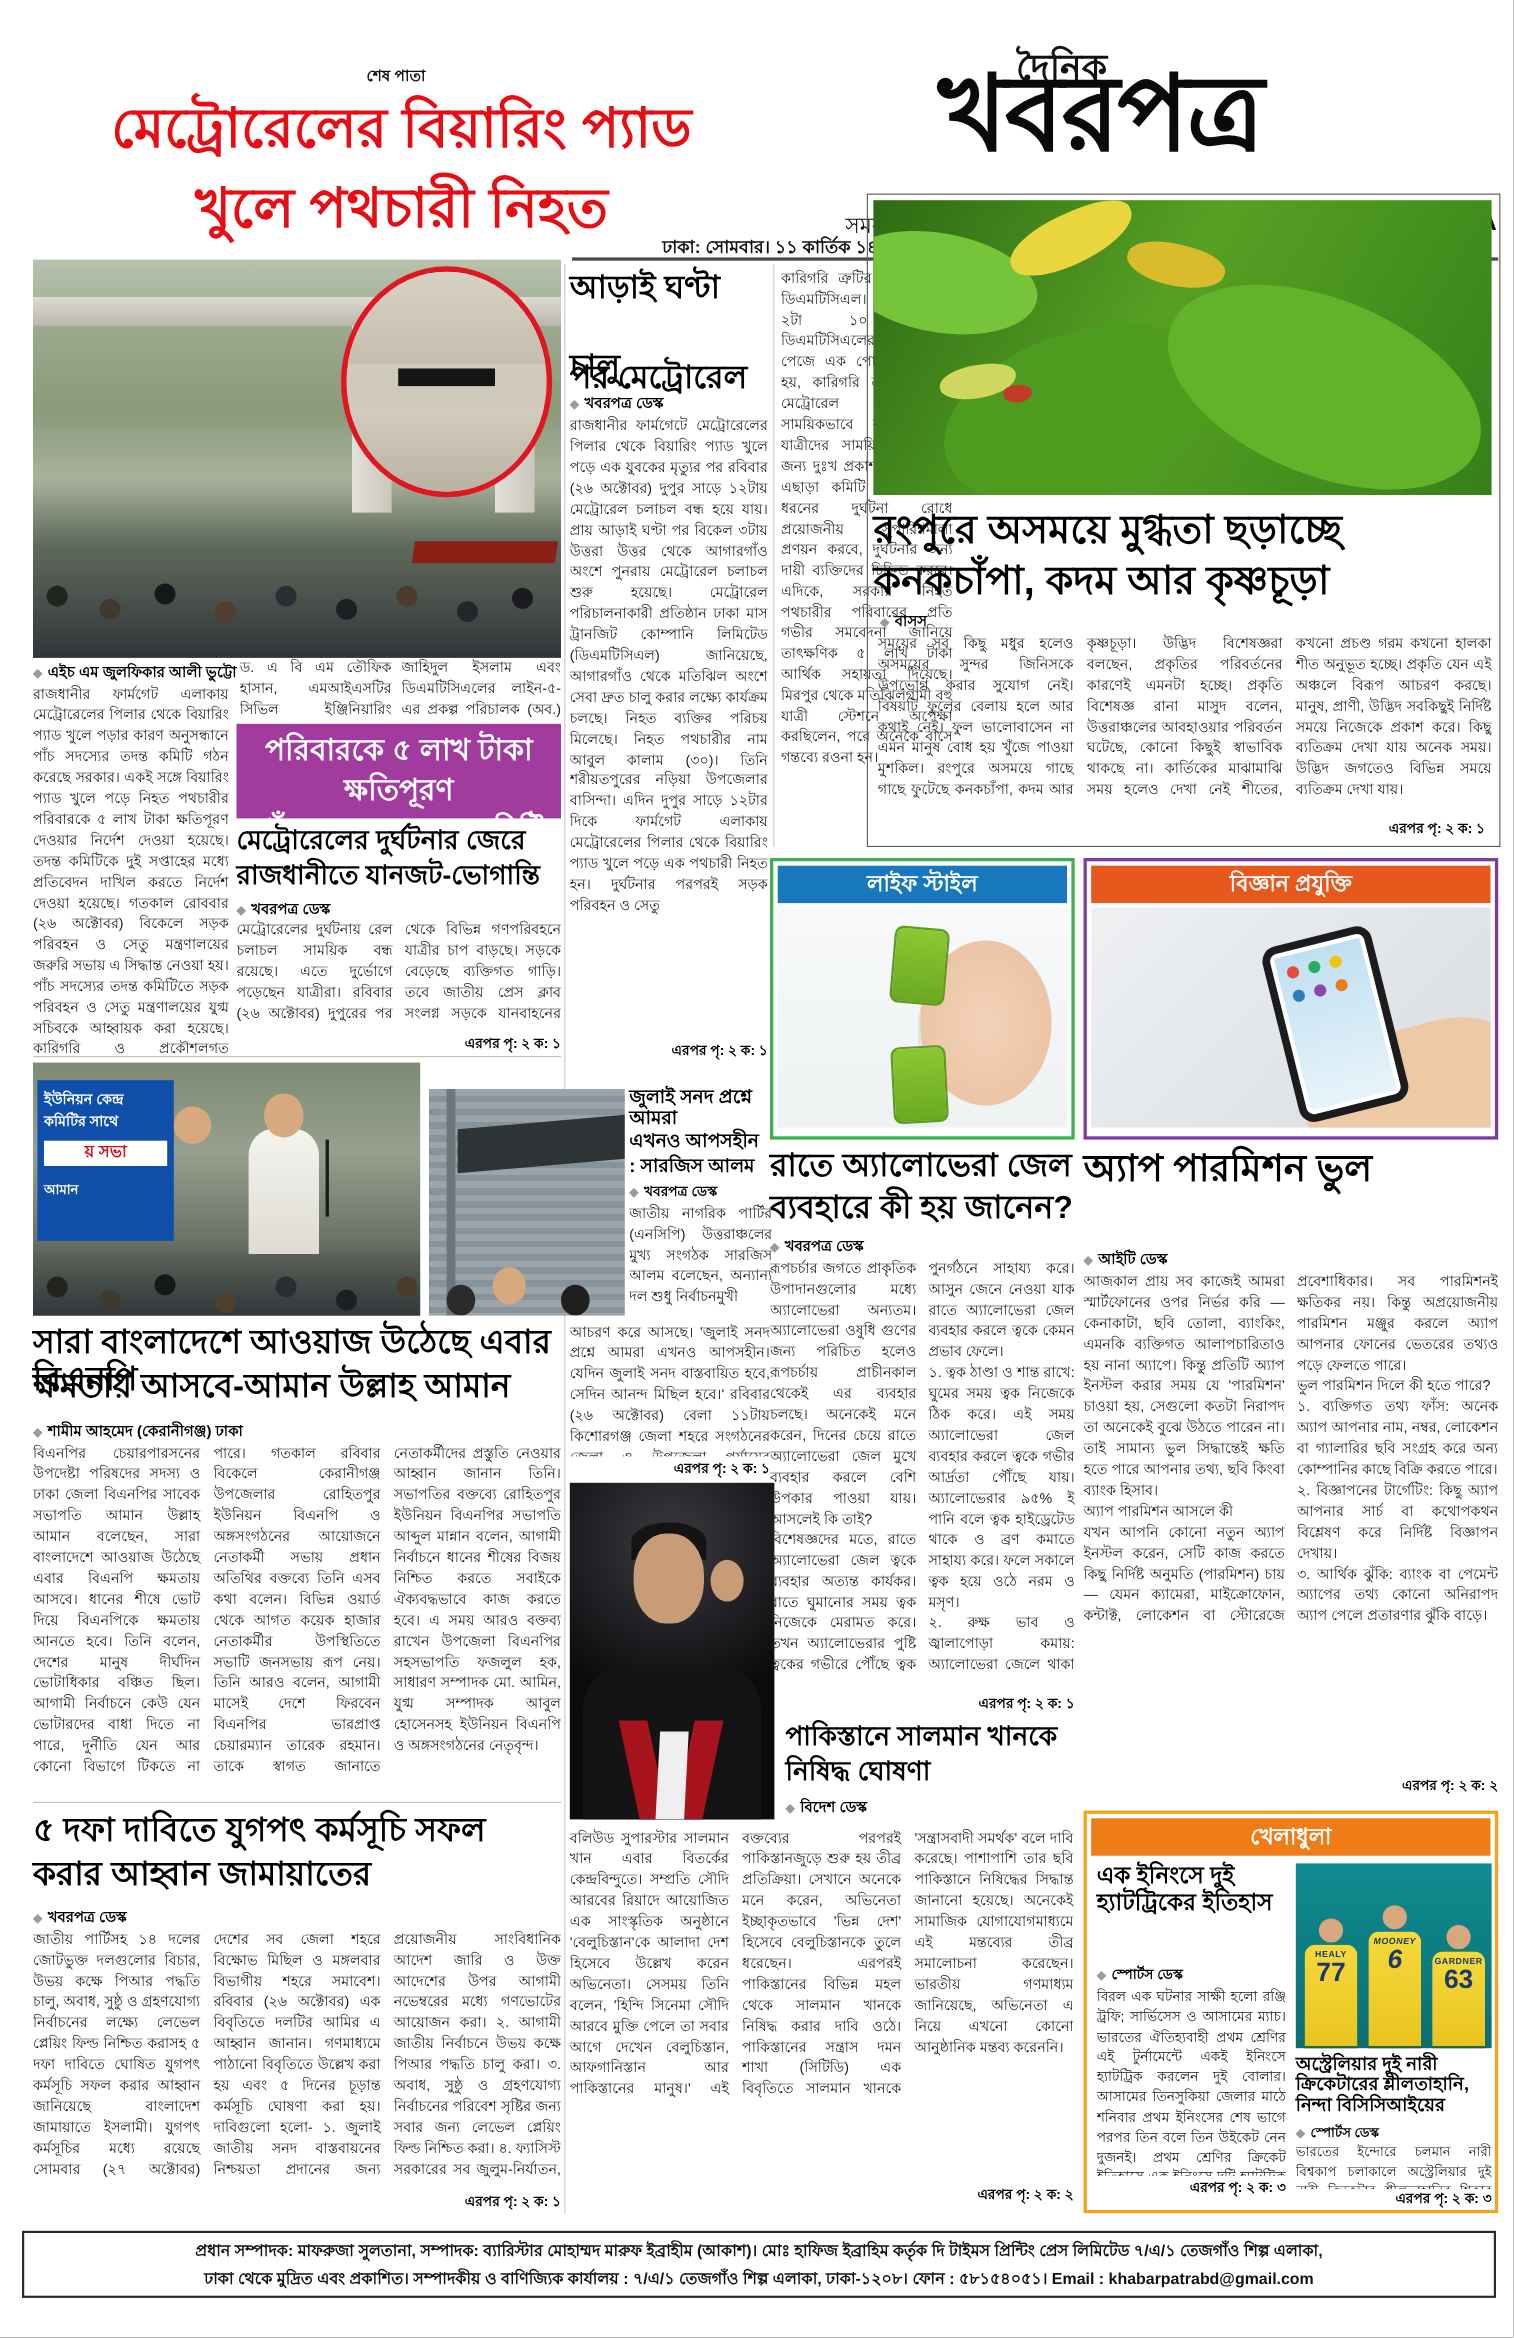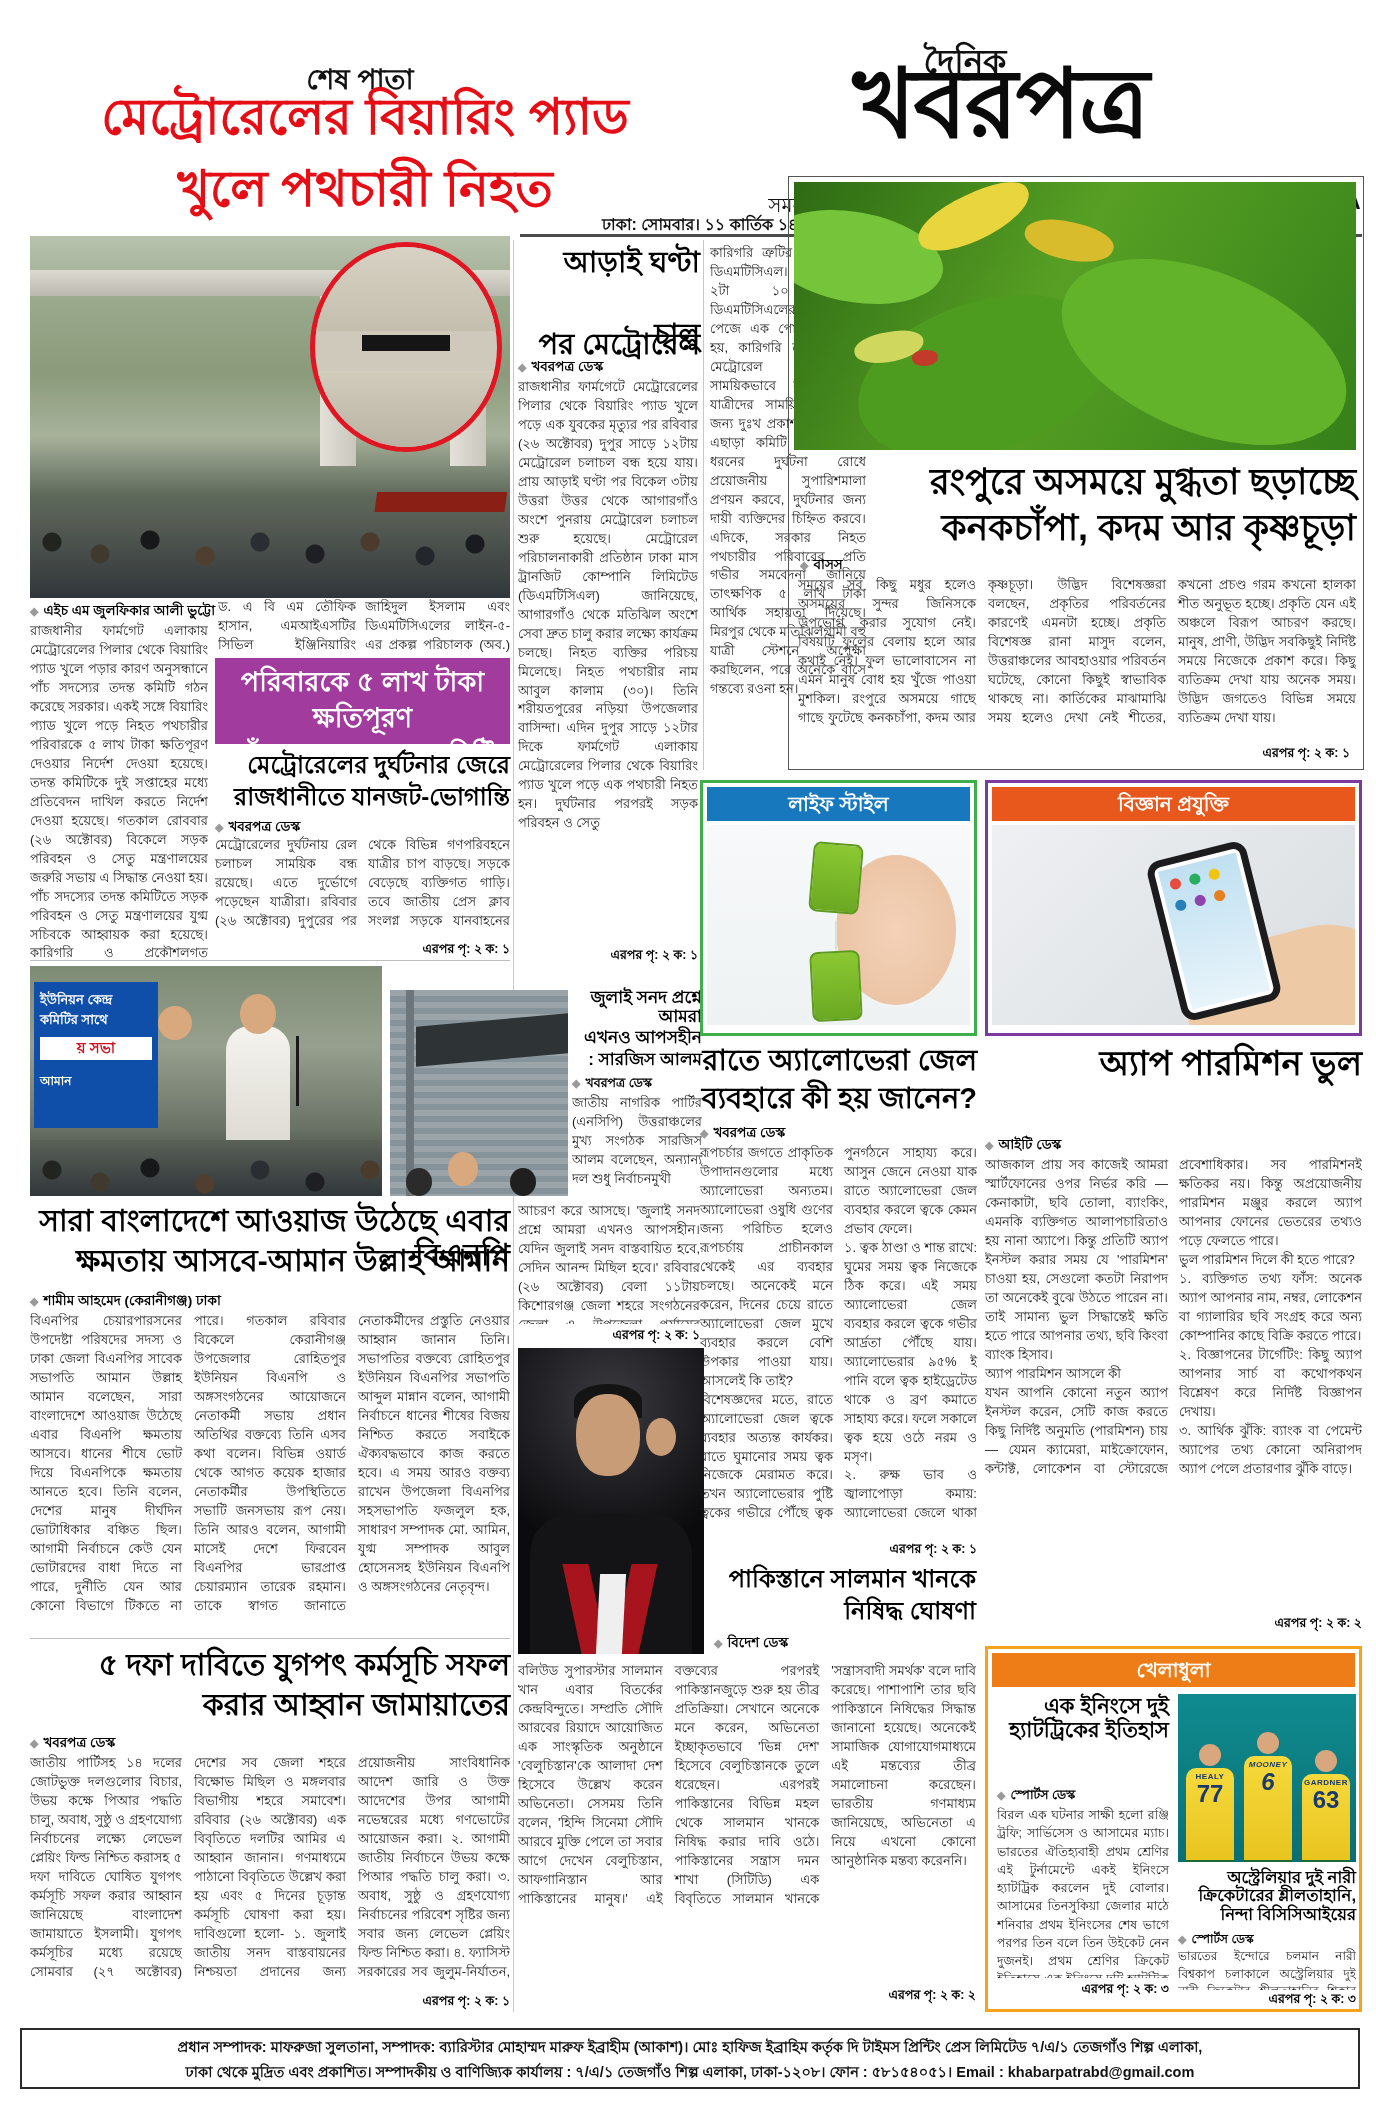--- a/index.html
+++ b/index.html
@@ -1,21 +1,21 @@
 <!DOCTYPE html>
 <html><head>
 <meta charset="utf-8">
 <style>
   html,body{margin:0;padding:0;background:#888;}
   #page{position:relative;width:1376px;height:2125px;background:#fff;
         font-family:"Liberation Sans",sans-serif;color:#111;overflow:hidden;margin:0 auto;}
   .abs{position:absolute;}
   .bt{font-size:13px;line-height:1.46;text-align:justify;overflow:hidden;color:#1c1c1c;}
   .pre{white-space:pre-line;}
-  .hl{font-weight:bold;color:#000;text-align:right;line-height:1.12;}
+  .hl{font-weight:bold;color:#000;text-align:left;line-height:1.12;}
   .byline{font-size:13.5px;font-weight:bold;color:#000;}
   .dia{color:#9a9a9a;font-size:11px;margin-right:5px;}
   .jump{font-weight:bold;font-size:12.5px;text-align:right;color:#000;}
   .vrule{width:1px;background:#c8c8c8;}
   .hrule{height:1px;background:#bdbdbd;}
   .c2{column-count:2;column-gap:11px;}
   .c3{column-count:3;column-gap:12px;}
 
   
   .lead-red{font-weight:bold;color:#e60d15;text-align:center;line-height:1.0;}
@@ -102,21 +102,21 @@
   .pname{font-weight:bold;color:#1b3a6b;font-size:8px;letter-spacing:.5px;padding-top:4px;}
   .phead{width:22px;height:22px;border-radius:50%;background:#d9a77e;margin:0 auto 2px;}
 
   #footer-box{border:2px solid #2b2b2b;text-align:center;font-weight:bold;font-size:14.5px;line-height:1.7;padding-top:5px;}
 </style>
 </head>
 <body>
 
 <div id="page">
 
-  <div class="abs" style="left:150px;top:58px;width:420px;font-weight:bold;font-size:28px;text-align:center;">শেষ পাতা</div>
+  <div class="abs" style="left:150px;top:58px;width:420px;font-weight:bold;font-size:14px;text-align:center;">শেষ পাতা</div>
   <div class="abs lead-red" style="left:30px;top:92px;width:670px;font-size:50px;">মেট্রোরেলের বিয়ারিং প্যাড</div>
   <div class="abs lead-red" style="left:30px;top:164px;width:670px;font-size:50px;">খুলে পথচারী নিহত</div>
 
   <div class="abs" id="daily" style="left:880px;top:36px;width:170px;">দৈনিক</div>
   <div class="abs" id="logo" style="left:630px;top:44px;width:740px;height:146px;">খবরপত্র</div>
   <div class="abs" id="tagline" style="left:660px;top:190px;width:325px;">সময় ও নিরপেক্ষতায় অগ্রণী</div>
   <span class="abs" style="left:997px;top:192px;">
     <span class="tri" style="border-left:16px solid #14a03a;"></span>
     <span class="tri" style="border-left:16px solid #e01622;margin-left:-8px;"></span>
   </span>

